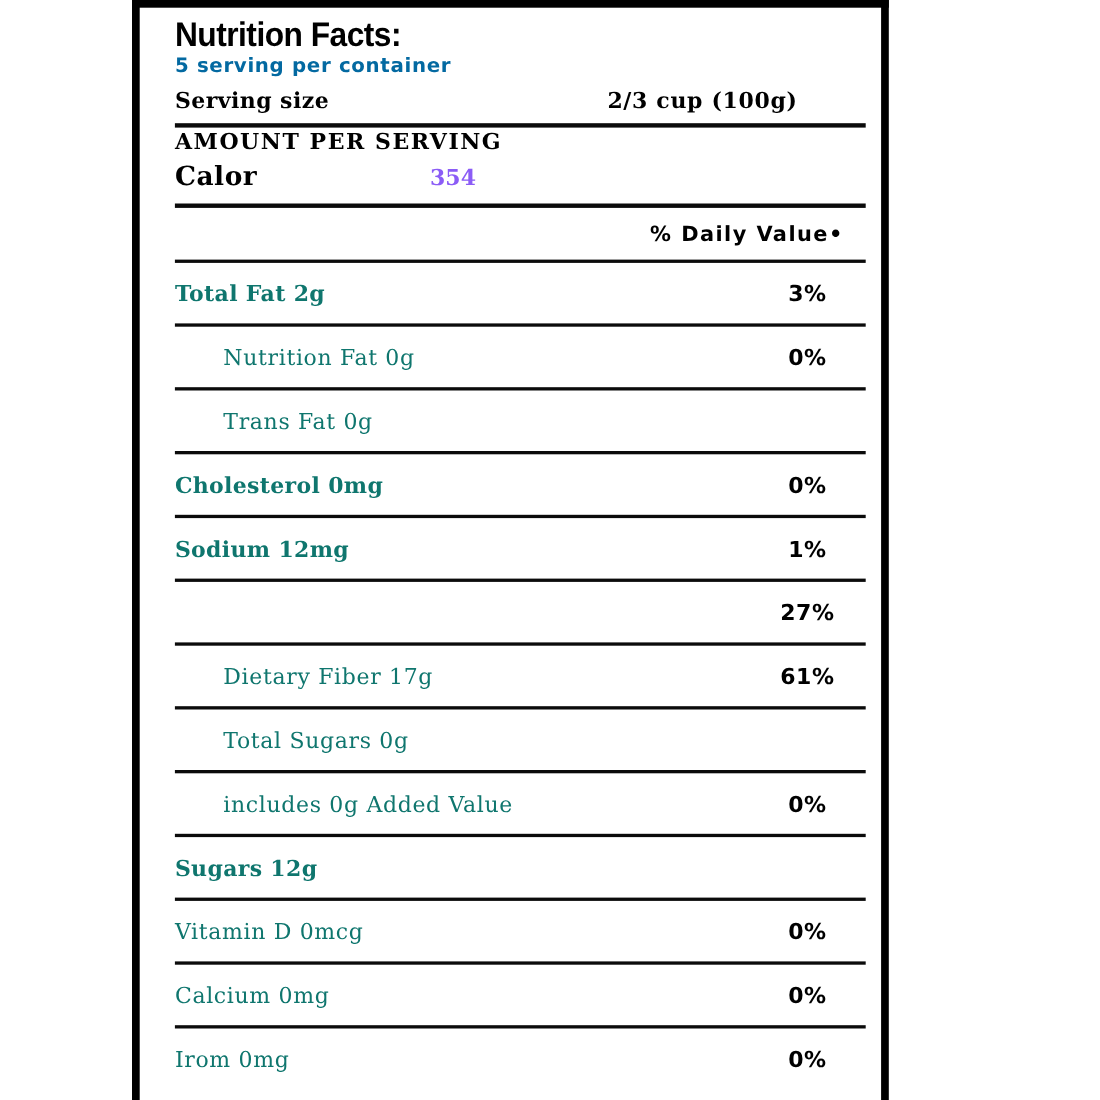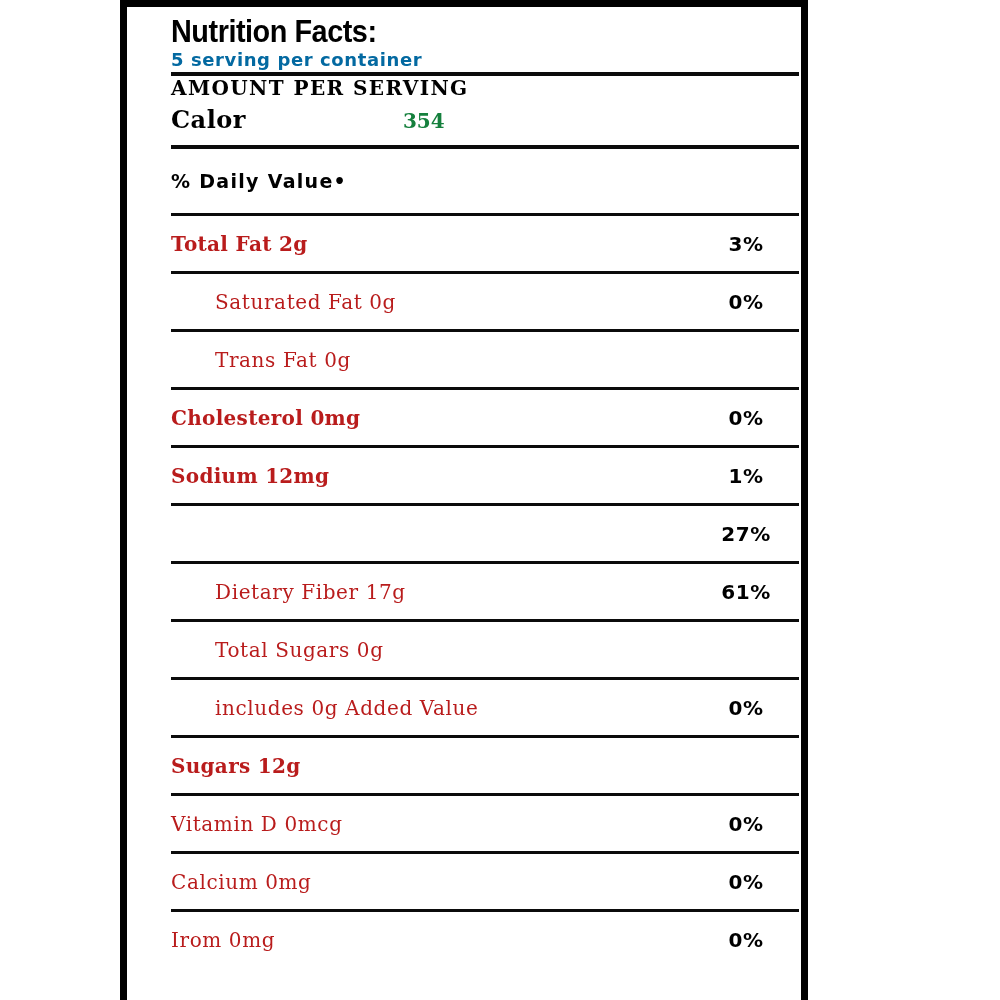--- a/index.html
+++ b/index.html
@@ -27,21 +27,20 @@
     border-top: 7px solid #000;
     background: #ffffff;
   }
 
   .inner {
     position: relative;
     width: 100%;
     height: 100%;
     box-sizing: border-box;
     padding: 0 14px 0 32px;
-    margin-left: 12px;
   }
 
   
   .rule-thick {
     height: 4px;
     background: #0b0b0b;
     margin: 0;
   }
   .rule-med {
     height: 3px;
@@ -113,30 +112,30 @@
     font-family: "DejaVu Serif", serif;
     font-weight: bold;
     font-size: 24px;
     letter-spacing: 0.5px;
     color: #000;
   }
   .calorie-value {
     font-family: "DejaVu Serif", serif;
     font-weight: bold;
     font-size: 20px;
-    color: #15803d;
+    color: #8b5cf6;
     margin-left: 157px;
   }
 
   
   .dv-row {
-    height: 64px;
+    height: 47px;
     display: flex;
     align-items: center;
-    justify-content: flex-start;
+    justify-content: flex-end;
   }
   .dv-text {
     font-family: "DejaVu Sans", sans-serif;
     font-weight: bold;
     font-size: 19px;
     letter-spacing: 1.3px;
     color: #000;
     margin-right: 20px;
     white-space: nowrap;
   }
@@ -144,21 +143,21 @@
   
   .nrow {
     height: 55px;
     display: flex;
     align-items: center;
     position: relative;
   }
   .nname {
     font-family: "DejaVu Serif", serif;
     font-size: 20px;
-    color: #b91c1c;
+    color: #0f766e;
     white-space: nowrap;
   }
   .nname.bold {
     font-weight: bold;
     letter-spacing: 0.3px;
   }
   .nname.plain {
     font-weight: normal;
     letter-spacing: 0.6px;
   }
@@ -180,20 +179,24 @@
 </head>
 <body>
 
 <div id="label-panel">
   <div class="inner">
 
     <div class="title">Nutrition Facts:</div>
 
     <div class="servings">5 serving per container</div>
 
+    <div class="serving-size-row">
+      <span class="serving-size-label">Serving size</span>
+      <span class="serving-size-value">2/3 cup (100g)</span>
+    </div>
 
     <div class="rule-thick"></div>
 
     <div class="amount-head">AMOUNT PER SERVING</div>
 
     <div class="calorie-row">
       <span class="calorie-label">Calor</span>
       <span class="calorie-value">354</span>
     </div>
 
@@ -204,21 +207,21 @@
     </div>
 
     <div id="rows-host">
         <div class="rule-med"></div>
         <div class="nrow">
           <span class="nname bold indent-0">Total Fat   2g</span>
           <span class="npct">3%</span>
         </div>
         <div class="rule-med"></div>
         <div class="nrow">
-          <span class="nname plain indent-1">Saturated Fat 0g</span>
+          <span class="nname plain indent-1">Nutrition Fat 0g</span>
           <span class="npct">0%</span>
         </div>
         <div class="rule-med"></div>
         <div class="nrow">
           <span class="nname plain indent-1">Trans Fat 0g</span>
           <span class="npct"></span>
         </div>
         <div class="rule-med"></div>
         <div class="nrow">
           <span class="nname bold indent-0">Cholesterol   0mg</span>

